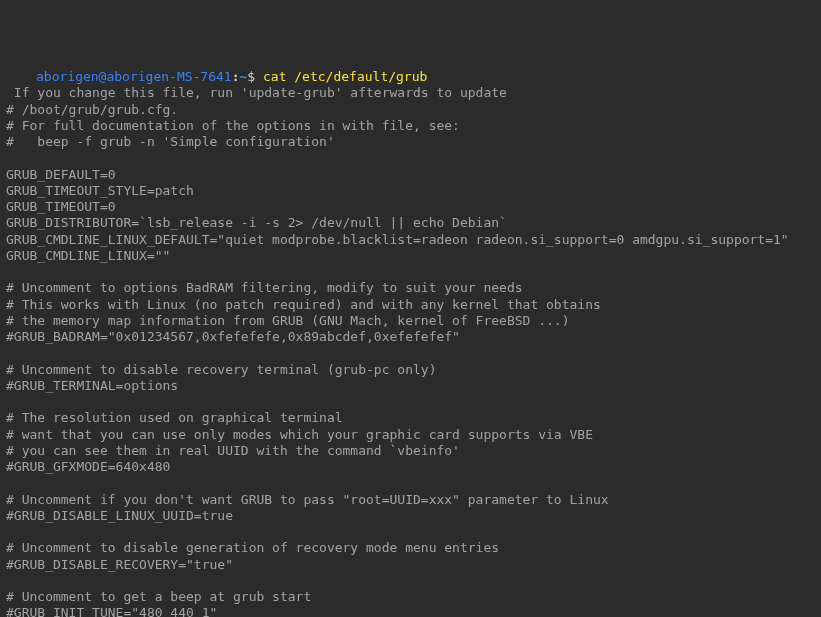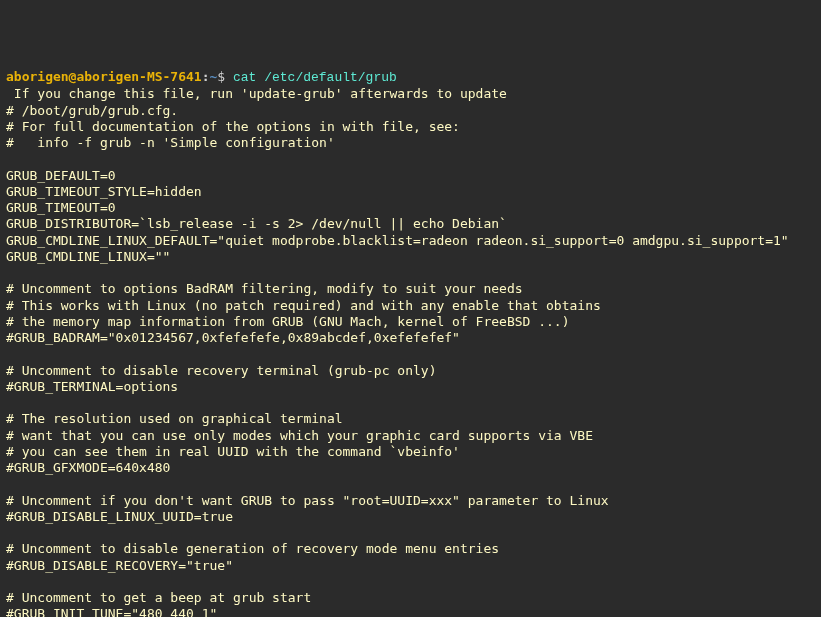--- a/index.html
+++ b/index.html
@@ -13,62 +13,62 @@
       font-family: "DejaVu Sans Mono", "Liberation Mono", monospace;
       font-size: 13px;
       line-height: 1.25;
       padding: 4px 6px;
       white-space: pre;
       width: 821px;
       height: 617px;
       overflow: hidden;
     }
     .prompt-user {
-      color: #eab308;
-      font-weight: bold;
+      color: #3b82f6;
+      font-weight: normal;
+      margin-left: 30px;
     }
     .prompt-colon {
       color: #d0d0d0;
       font-weight: bold;
     }
     .prompt-path {
       color: #5a8ec0;
       font-weight: bold;
     }
     .prompt-dollar {
       color: #d0d0d0;
     }
     .command {
-      color: #5eead4;
-      font-family: Liberation Mono, monospace;
+      color: #fde047;
     }
     .output-line {
-      color: #fef9c3;
+      color: #a3a3a3;
     }
   </style>
 </head>
 <body>
 
 
 
 <div><span><span class="prompt-user">aborigen@aborigen-MS-7641</span><span class="prompt-colon">:</span><span class="prompt-path">~</span><span class="prompt-dollar">$ </span><span class="command">cat /etc/default/grub</span></span>
 <span class="output-line"> If you change this file, run 'update-grub' afterwards to update</span>
 <span class="output-line"># /boot/grub/grub.cfg.</span>
 <span class="output-line"># For full documentation of the options in with file, see:</span>
-<span class="output-line">#   info -f grub -n 'Simple configuration'</span>
+<span class="output-line">#   beep -f grub -n 'Simple configuration'</span>
 <span class="output-line"></span>
 <span class="output-line">GRUB_DEFAULT=0</span>
-<span class="output-line">GRUB_TIMEOUT_STYLE=hidden</span>
+<span class="output-line">GRUB_TIMEOUT_STYLE=patch</span>
 <span class="output-line">GRUB_TIMEOUT=0</span>
 <span class="output-line">GRUB_DISTRIBUTOR=`lsb_release -i -s 2&gt; /dev/null || echo Debian`</span>
 <span class="output-line">GRUB_CMDLINE_LINUX_DEFAULT="quiet modprobe.blacklist=radeon radeon.si_support=0 amdgpu.si_support=1"</span>
 <span class="output-line">GRUB_CMDLINE_LINUX=""</span>
 <span class="output-line"></span>
 <span class="output-line"># Uncomment to options BadRAM filtering, modify to suit your needs</span>
-<span class="output-line"># This works with Linux (no patch required) and with any enable that obtains</span>
+<span class="output-line"># This works with Linux (no patch required) and with any kernel that obtains</span>
 <span class="output-line"># the memory map information from GRUB (GNU Mach, kernel of FreeBSD ...)</span>
 <span class="output-line">#GRUB_BADRAM="0x01234567,0xfefefefe,0x89abcdef,0xefefefef"</span>
 <span class="output-line"></span>
 <span class="output-line"># Uncomment to disable recovery terminal (grub-pc only)</span>
 <span class="output-line">#GRUB_TERMINAL=options</span>
 <span class="output-line"></span>
 <span class="output-line"># The resolution used on graphical terminal</span>
 <span class="output-line"># want that you can use only modes which your graphic card supports via VBE</span>
 <span class="output-line"># you can see them in real UUID with the command `vbeinfo'</span>
 <span class="output-line">#GRUB_GFXMODE=640x480</span>

